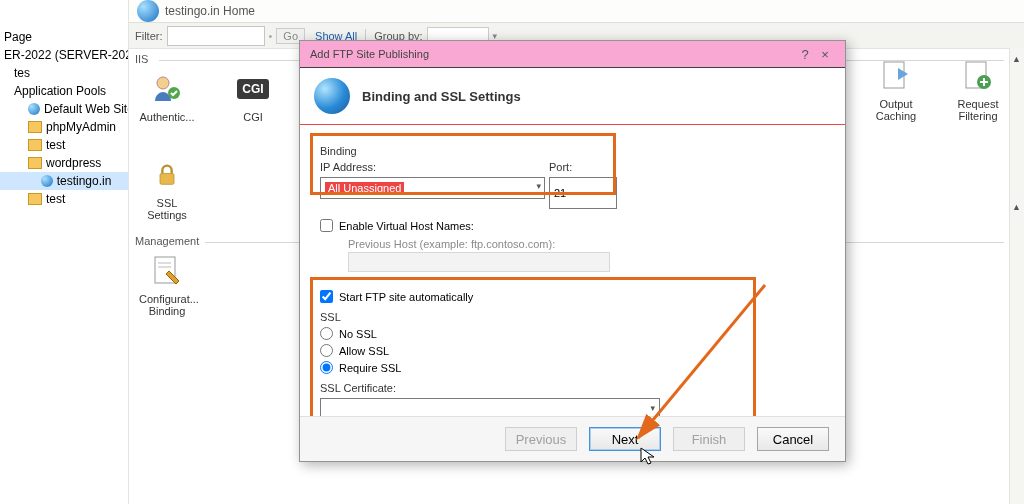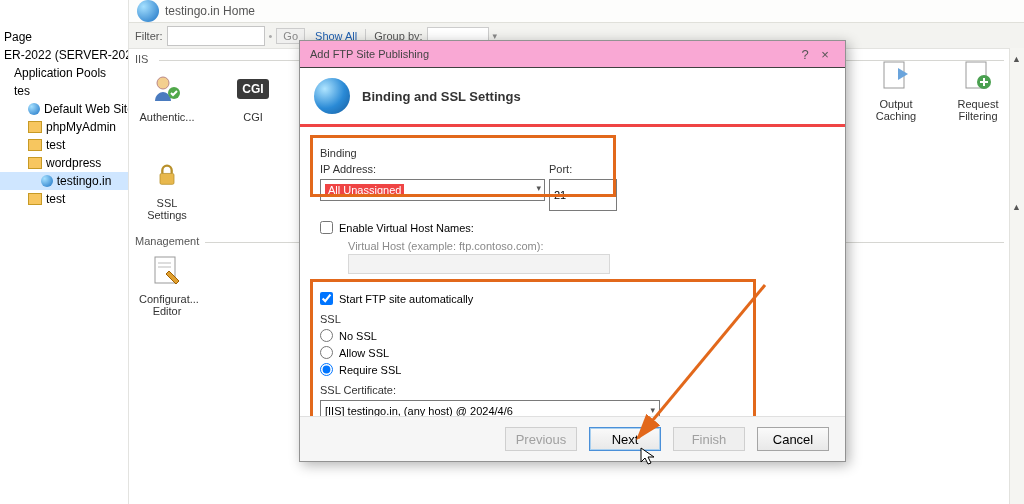--- a/index.html
+++ b/index.html
@@ -35,21 +35,21 @@
   .mgmt-line{position:absolute;left:76px;right:20px;top:193px;border-top:1px solid #d6d6d2;}
   .icon-grid3{position:absolute;left:10px;top:204px;}
   
   .right-icons{position:absolute;right:18px;top:58px;display:flex;gap:26px;}
   .right-icons .bigicon{width:56px;}
   
   .dialog{position:absolute;left:299px;top:40px;width:545px;height:420px;background:#fff;border:1px solid #929292;box-shadow:3px 3px 12px rgba(0,0,0,0.3);}
   .dlg-title{height:26px;background:#f9a8d4;border-bottom:1px solid #404040;display:flex;align-items:center;padding:0 10px;font-size:11px;color:#444;}
   .dlg-title .spacer{flex:1;}
   .dlg-title .wbtn{width:20px;text-align:center;color:#555;font-size:13px;}
-  .dlg-head{height:56px;display:flex;align-items:center;padding-left:14px;border-bottom:3px solid #ef4444;}
+  .dlg-head{height:56px;display:flex;align-items:center;padding-left:14px;border-bottom:1px solid #ef4444;}
   .dlg-head .wiz-globe{width:36px;height:36px;border-radius:50%;background:radial-gradient(circle at 30% 30%,#b0e5ff,#2a8ad6 55%,#175b9c);margin-right:12px;}
   .dlg-head .wiz-title{font-size:13px;font-weight:bold;color:#333;}
   .dlg-body{padding:20px 20px 10px 20px;position:relative;}
   .fs-label{font-size:11px;color:#333;margin-bottom:4px;}
   .row1{display:flex;gap:14px;}
   .ip-wrap{width:215px;}
   .port-wrap{width:58px;}
   .sel-ip{width:215px;height:20px;border:1px solid #7a7a7a;display:flex;align-items:center;padding:0 4px;font-size:11px;position:relative;background:#fff;}
   .sel-ip .val{background:#ef4444;color:#fff;padding:0 3px;}
   .sel-ip .arrow{position:absolute;right:3px;top:3px;font-size:9px;color:#555;}
@@ -85,24 +85,24 @@
 <div class="app">
 
   <div class="tree">
     <div class="tree-item l1">
         <span>Page</span>
       </div>
     <div class="tree-item l1">
         <span>ER-2022 (SERVER-2022\A</span>
       </div>
     <div class="tree-item l2">
+        <span>tes</span>
+      </div>
+    <div class="tree-item l2">
         <span>Application Pools</span>
-      </div>
-    <div class="tree-item l2">
-        <span>tes</span>
       </div>
     <div class="tree-item l3">
         <span class="globe-ico"></span>
         <span>Default Web Site</span>
       </div>
     <div class="tree-item l3">
         <span class="folder-ico"></span>
         <span>phpMyAdmin</span>
       </div>
     <div class="tree-item l3">
@@ -185,21 +185,21 @@
         <div class="bigicon">
           <div class="glyph">
               <svg viewBox="0 0 36 36">
                 <rect x="6" y="4" width="20" height="26" fill="#fff" stroke="#999"></rect>
                 <line x1="9" y1="10" x2="22" y2="10" stroke="#bbb"></line>
                 <line x1="9" y1="14" x2="22" y2="14" stroke="#bbb"></line>
                 <path d="M20 18l10 10-3 3-10-10z" fill="#e0a030" stroke="#a06000"></path>
               </svg>
             </div>
           <span style="white-space:pre-line">Configurat...
-Editor</span>
+Binding</span>
         </div>
       </div>
     </div>
     <div class="right-bar">
       <span class="tri">▲</span>
         <span class="tri2">▲</span>
     </div>
   </div>
 
   <div class="right-icons">
@@ -251,21 +251,21 @@
           <div class="fs-label">Port:</div>
           <input class="port-input" value="21" style="">
         </div>
       </div>
       <div class="hl1"></div>
 
       <div class="chk-row">
         <input type="checkbox" style="">
         <span>Enable Virtual Host Names:</span>
       </div>
-      <div class="vh-label">Virtual Host (example: ftp.contoso.com):</div>
+      <div class="vh-label">Previous Host (example: ftp.contoso.com):</div>
       <div class="vh-input"></div>
 
       <div class="sec2">
         <div class="chk-row">
           <input type="checkbox" checked="" style="">
           <span>Start FTP site automatically</span>
         </div>
         <div class="fs-label" style="margin-top:8px">SSL</div>
         <div class="radio-row">
             <input type="radio" name="ssl" style="">
@@ -274,21 +274,20 @@
         <div class="radio-row">
             <input type="radio" name="ssl" style="">
             <span>Allow SSL</span>
           </div>
         <div class="radio-row">
             <input type="radio" name="ssl" checked="" style="">
             <span>Require SSL</span>
           </div>
         <div class="fs-label" style="margin-top:8px">SSL Certificate:</div>
         <div class="cert-sel">
-          <span>[IIS] testingo.in, (any host) @ 2024/4/6</span>
           <span class="arrow">▾</span>
         </div>
       </div>
       <div class="hl2"></div>
 
       <div class="side-btns">
         <div class="btn">Select...</div>
         <div class="btn">View...</div>
       </div>
     </div>

